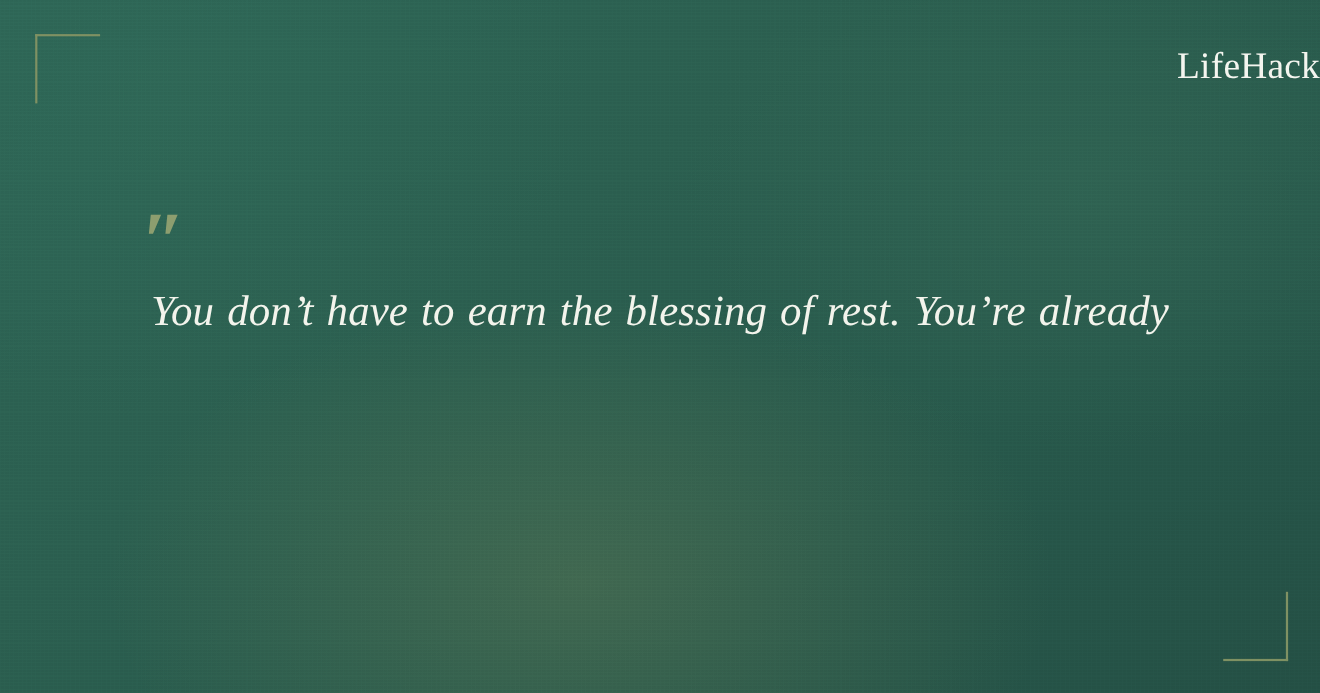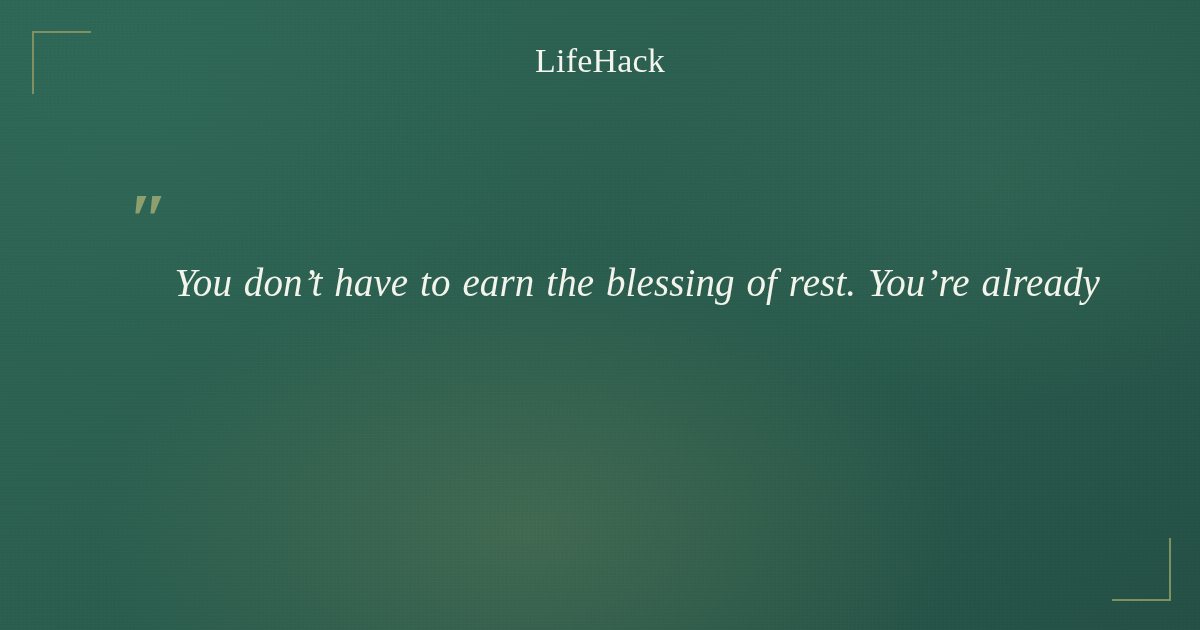--- a/index.html
+++ b/index.html
@@ -57,21 +57,21 @@
     border-bottom: 2px solid #7f9163;
     border-right: 2px solid #7f9163;
   }
 
   
   .brand {
     position: absolute;
     top: 38px;
     left: 0;
     width: 1200px;
-    text-align: center;
+    text-align: right;
     color: #f4f5ef;
     font-family: "Liberation Serif", "DejaVu Serif", serif;
     font-size: 34px;
     line-height: 46px;
     font-weight: 400;
     letter-spacing: 0.2px;
   }
 
   
   .quote-block {
@@ -91,21 +91,21 @@
     font-size: 74px;
     line-height: 60px;
     letter-spacing: -2px;
     height: 48px;
     user-select: none;
   }
 
   .quote-text {
     margin: 18px auto 0 auto;
     width: 1000px;
-    text-align: right;
+    text-align: center;
     color: #f3f4ec;
     font-family: "Liberation Serif", "DejaVu Serif", serif;
     font-style: italic;
     font-weight: 400;
     font-size: 39px;
     line-height: 53px;
     letter-spacing: 0.1px;
     word-spacing: 2px;
   }
   .quote-text .line {

